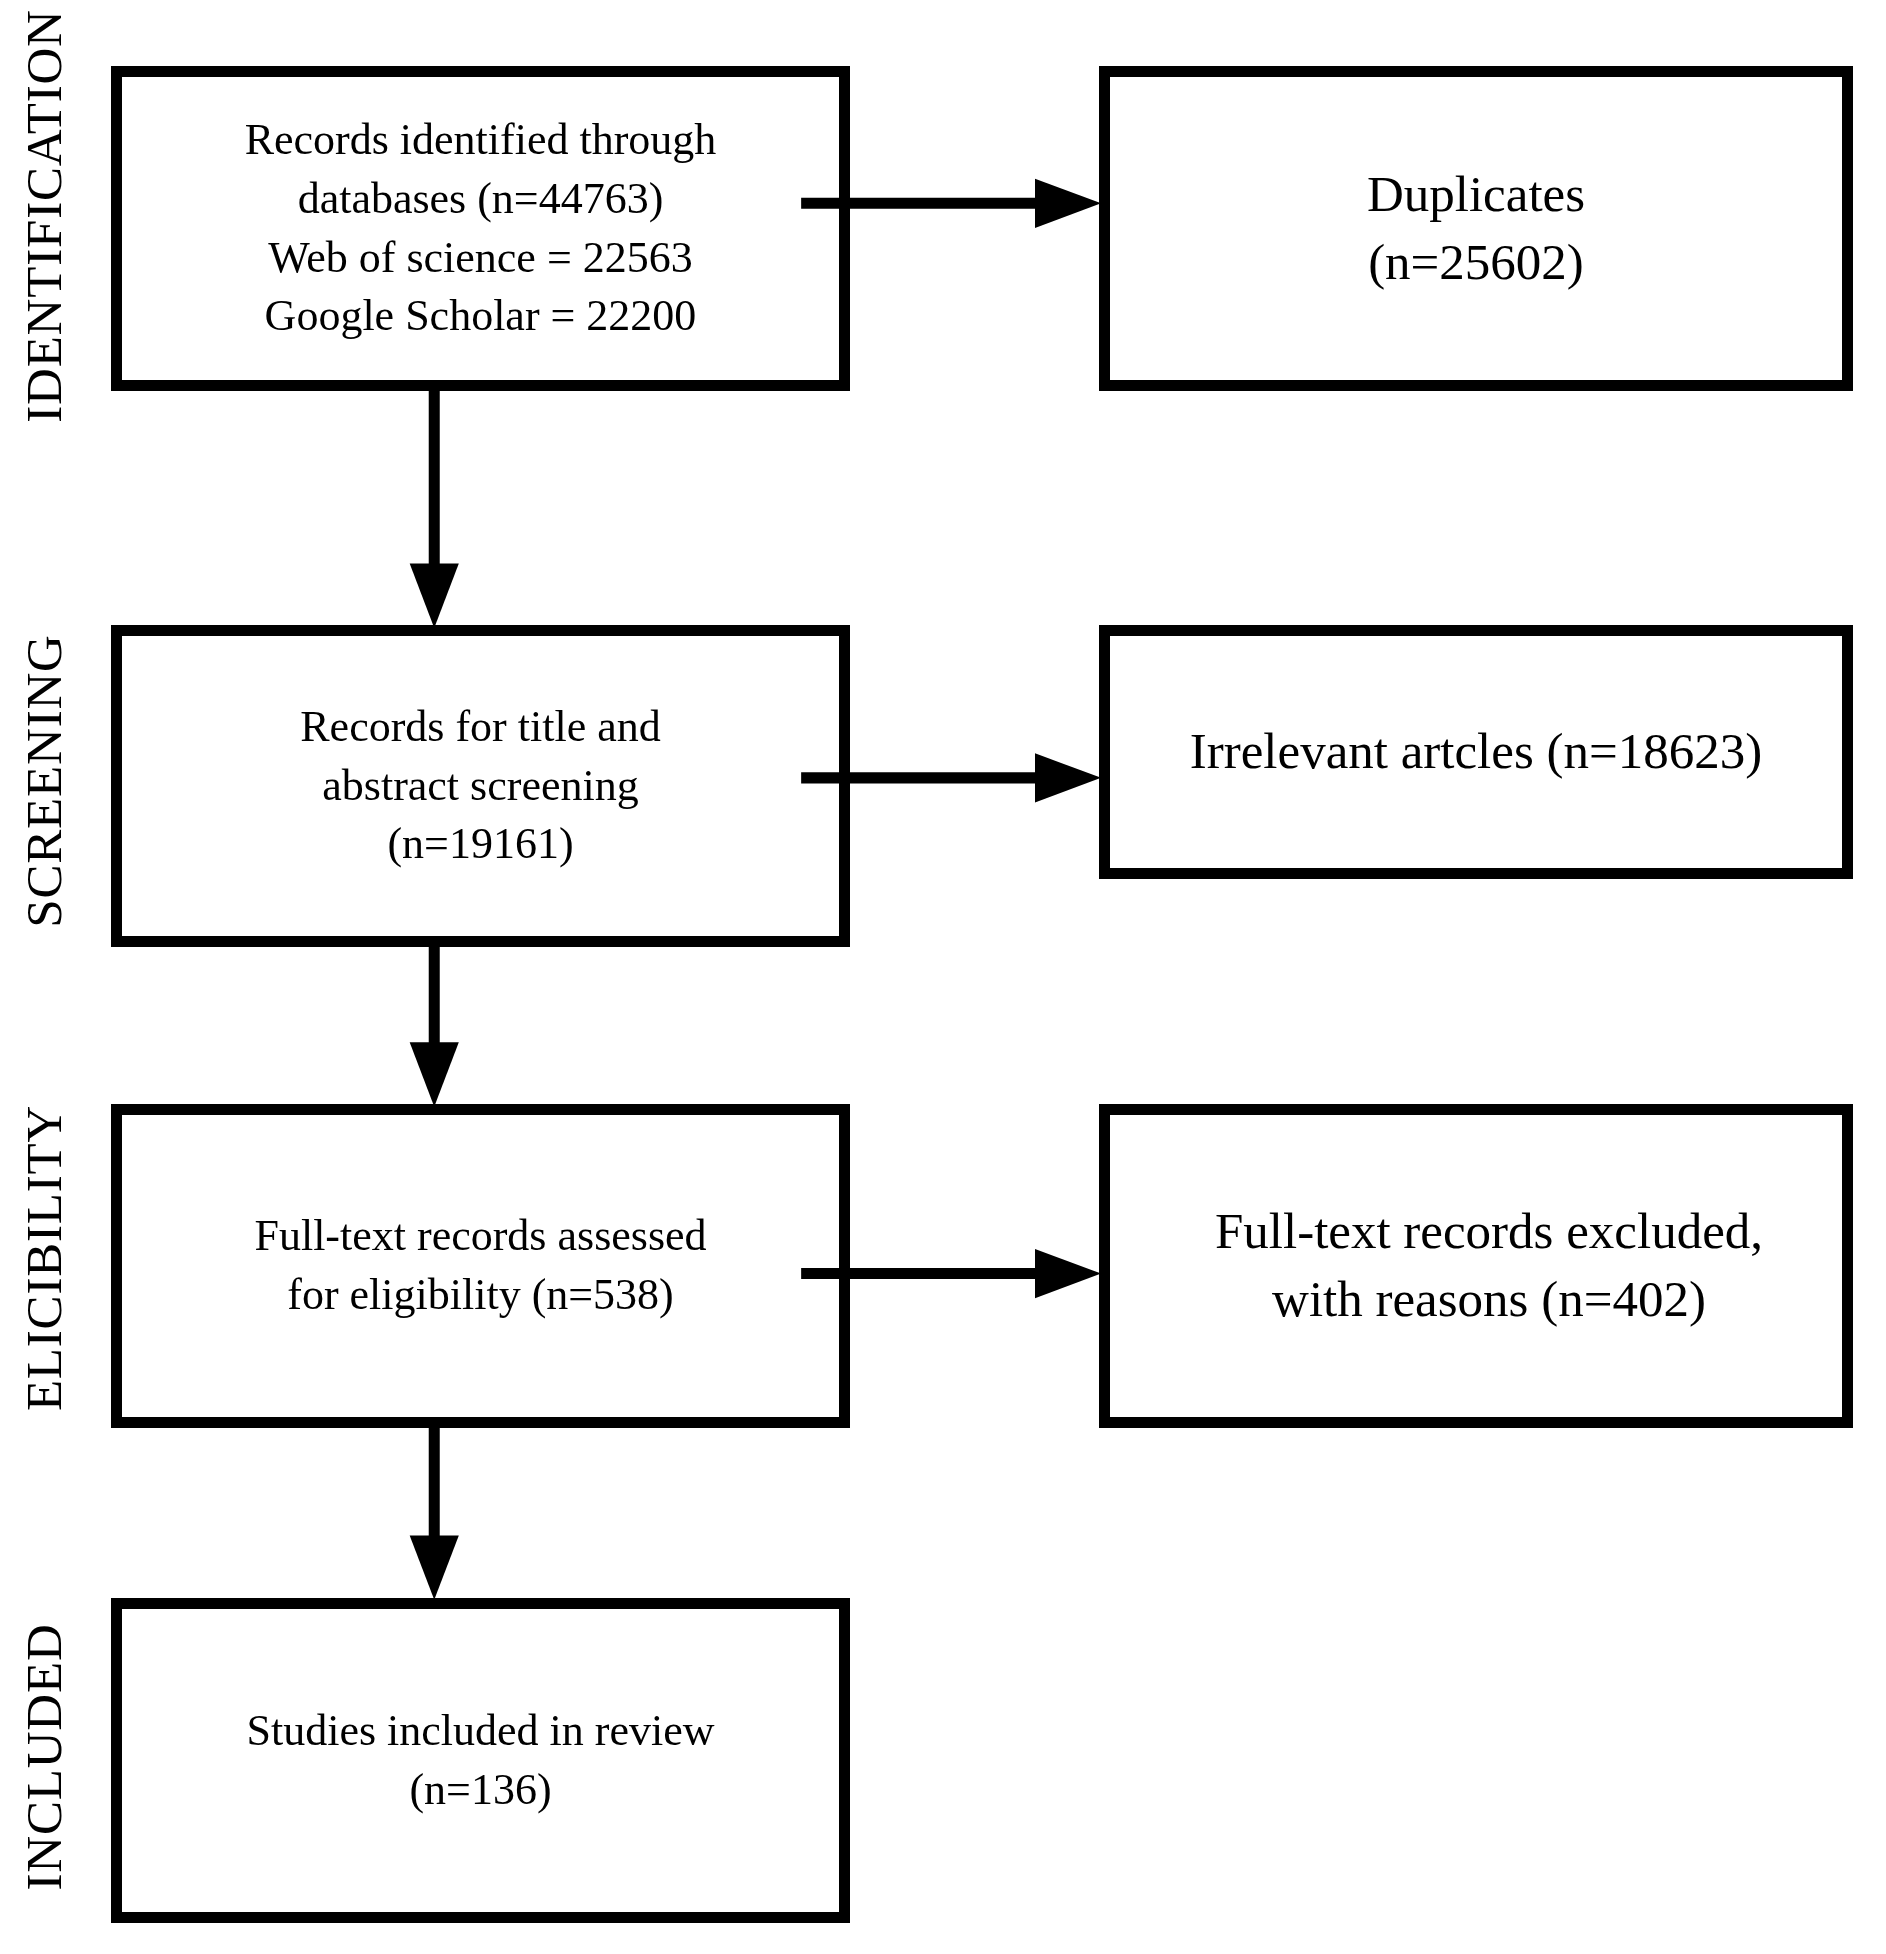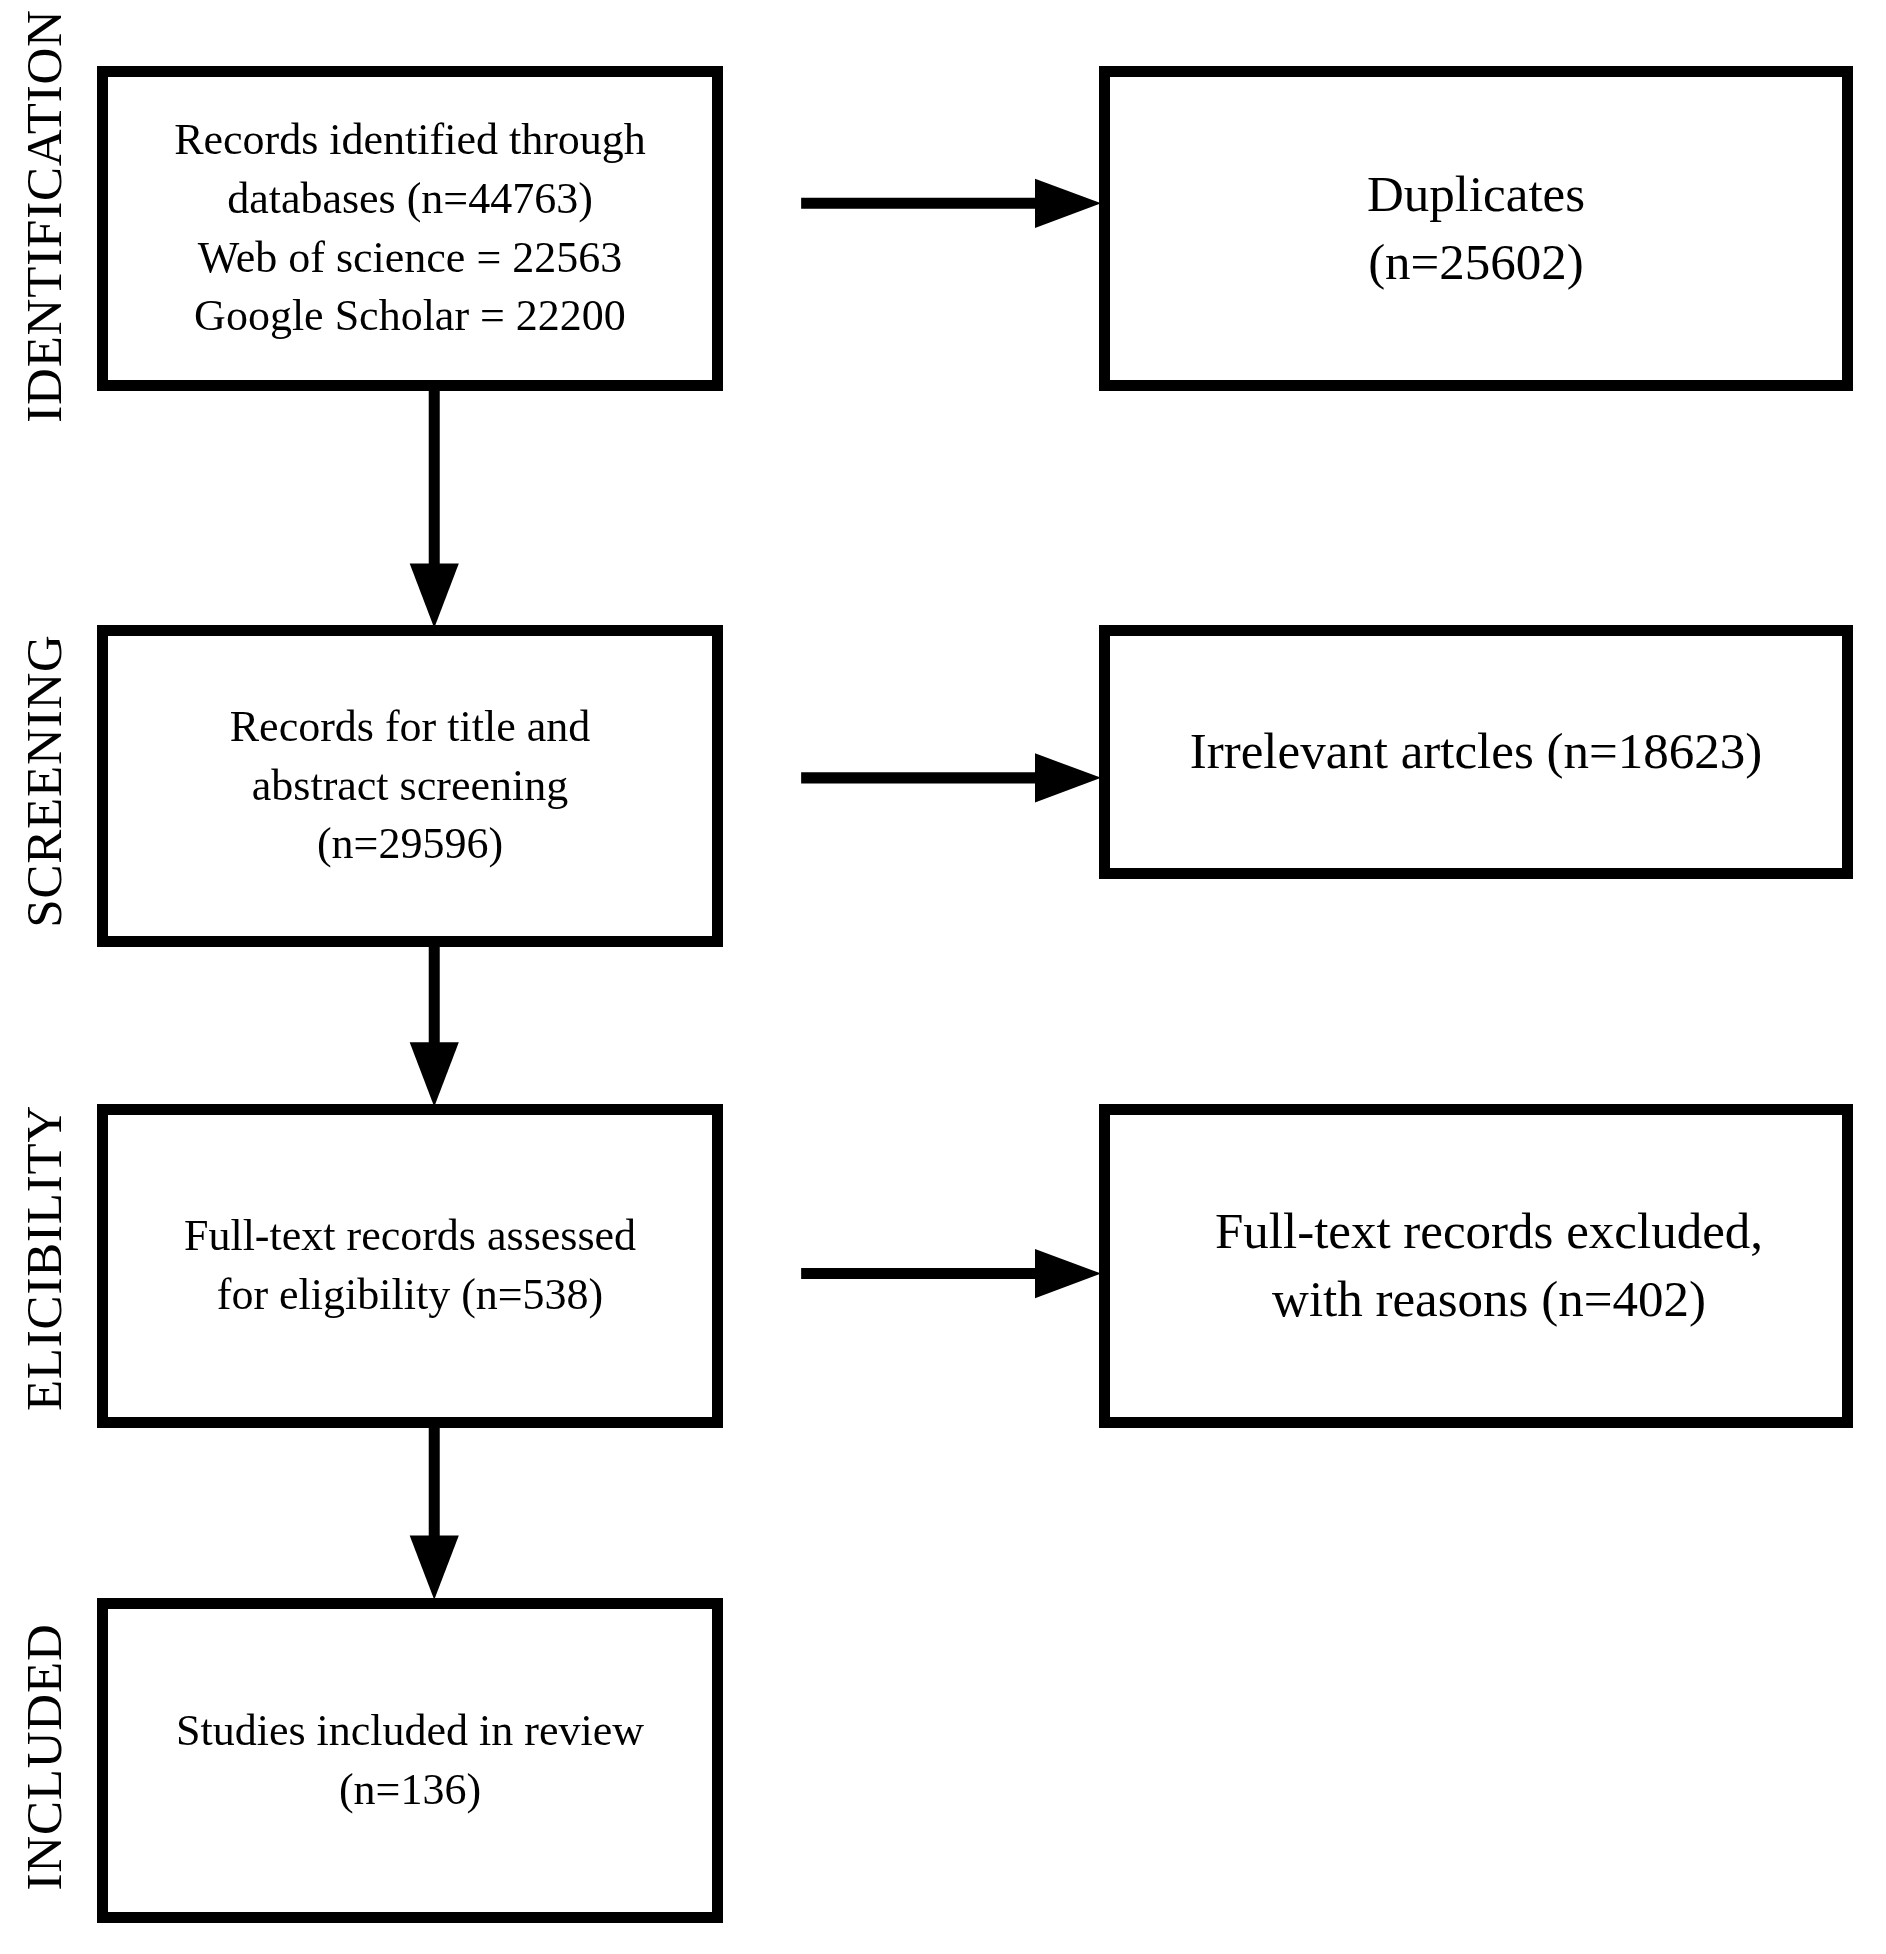--- a/index.html
+++ b/index.html
@@ -19,21 +19,21 @@
   .flow-box {
     position: absolute;
     box-sizing: border-box;
     border: 11px solid #000000;
     background: #ffffff;
     display: flex;
     align-items: center;
     justify-content: center;
     text-align: center;
   }
-  .col-main { left: 97px; width: 626px; }
+  .col-main { left: 111px; width: 739px; }
   .col-side { left: 1099px; width: 754px; }
   .box-text {
     white-space: pre-line;
     line-height: 1.33;
     padding: 0 17px;
   }
   .text-main { font-size: 44px; }
   .text-side { font-size: 51px; }
   .stage-label {
     position: absolute;
@@ -68,21 +68,21 @@
   </div>
 
   <div class="flow-box col-side" style="top:66px; height:325px;">
     <div class="box-text text-side">Duplicates
 (n=25602)</div>
   </div>
 
   <div class="flow-box col-main" style="top:625px; height:322px;">
     <div class="box-text text-main">Records for title and
 abstract screening
-(n=29596)</div>
+(n=19161)</div>
   </div>
 
   <div class="flow-box col-side" style="top:625px; height:254px;">
     <div class="box-text text-side">Irrelevant artcles (n=18623)</div>
   </div>
 
   <div class="flow-box col-main" style="top:1104px; height:324px;">
     <div class="box-text text-main">Full-text records assessed
 for eligibility (n=538)</div>
   </div>

